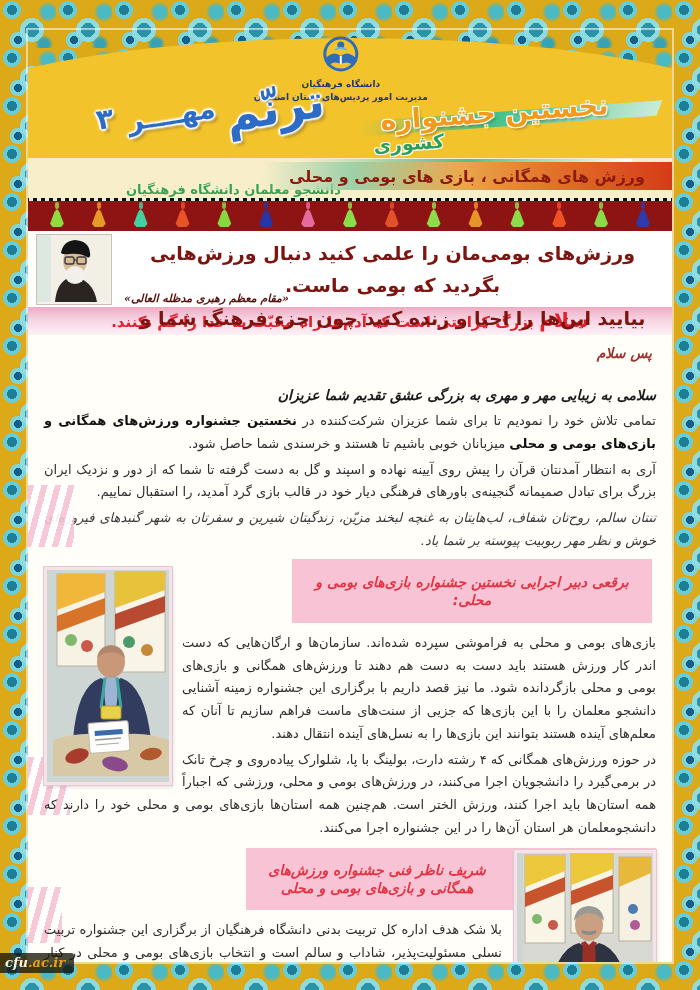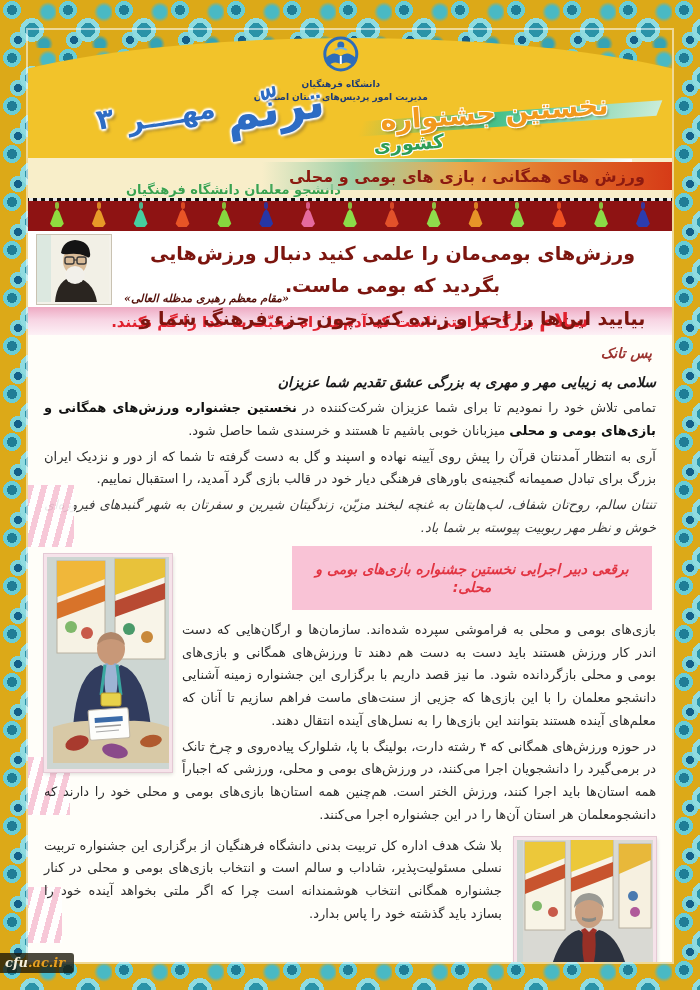--- a/index.html
+++ b/index.html
@@ -129,21 +129,21 @@
   }
   .stripes{
     position:absolute;background:repeating-linear-gradient(105deg,#f6c2d4 0 6px,#ffffff 6px 13px);
     opacity:.9;
   }
   .stripes.s1{left:0;top:150px;width:46px;height:62px;}
   .stripes.s2{left:0;top:422px;width:42px;height:58px;}
   .stripes.s3{left:0;top:552px;width:34px;height:56px;}
 
   .pas-salam{margin:1px 4px 1px 0;font-size:14px;font-weight:bold;font-style:italic;color:#9c3430;}
-  .greeting{margin:4px 0 3px;font-size:14px;font-weight:bold;font-style:italic;color:#1b1b1b;}
+  .greeting{margin:17px 0 3px;font-size:14px;font-weight:bold;font-style:italic;color:#1b1b1b;}
   .body-par{margin:0 0 3px;}
   .bold-inline{font-weight:bold;color:#111;}
   .closing{font-style:italic;color:#3a3a3a;}
 
   .section{position:relative;}
   .sec1{margin-top:6px;min-height:232px;}
   .sec2{margin-top:8px;min-height:208px;}
 
   .photo-frame{
     border:3px solid #f6e3ea;outline:1px solid #e4c9d4;background:#cdd6d2;
@@ -296,21 +296,21 @@
 
     <div class="salam-band">
       <span class="salam-lead">سلام</span><span class="salam-rest"> بزرگ کرامتی است که آدم‌ها راه محبّت به خدا را گم نکنند.</span>
     </div>
 
     <div class="main">
       <div class="stripes s1"></div>
       <div class="stripes s2"></div>
       <div class="stripes s3"></div>
 
-      <p class="pas-salam">پس تانک</p>
+      <p class="pas-salam">پس سلام</p>
       <p class="greeting">سلامی به زیبایی مهر و مهری به بزرگی عشق تقدیم شما عزیزان</p>
       <p class="body-par"><span>تمامی تلاش خود را نمودیم تا برای شما عزیزان شرکت‌کننده در </span><span class="bold-inline">نخستین جشنواره ورزش‌های همگانی و بازی‌های بومی و محلی</span><span> میزبانان خوبی باشیم تا هستند و خرسندی شما حاصل شود.</span></p>
       <p class="body-par">آری به انتظار آمدنتان قرآن را پیش روی آیینه نهاده و اسپند و گل به دست گرفته تا شما که از دور و نزدیک ایران بزرگ برای تبادل صمیمانه گنجینه‌ی باورهای فرهنگی دیار خود در قالب بازی گرد آمدید، را استقبال نماییم.</p>
       <p class="body-par closing">تنتان سالم، روح‌تان شفاف، لب‌هایتان به غنچه لبخند مزیّن، زندگیتان شیرین و سفرتان به شهر گنبدهای فیروزه‌ای خوش و نظر مهر ربوبیت پیوسته بر شما باد.</p>
 
       <div class="section sec1">
         <div class="photo-frame photo1">
           <svg width="116" height="206" viewBox="0 0 116 206">
             <rect width="116" height="206" fill="#cdd6d2"></rect>
             <rect x="4" y="4" width="48" height="92" fill="#f6f2e4" stroke="#b8b0a0"></rect>
@@ -370,20 +370,21 @@
             <ellipse cx="66" cy="134" rx="18" ry="9" fill="#c9a082"></ellipse>
             <path d="M0 152 Q34 142 66 148 Q100 142 130 152 L130 192 L0 192 Z" fill="#d8c9a6"></path>
             <ellipse cx="28" cy="170" rx="14" ry="8" fill="#a83a2e" transform="rotate(-15 28 170)"></ellipse>
             <ellipse cx="70" cy="178" rx="14" ry="8" fill="#4a5a9a" transform="rotate(10 70 178)"></ellipse>
             <ellipse cx="110" cy="168" rx="11" ry="6" fill="#b05a2e" transform="rotate(-8 110 168)"></ellipse>
             <rect x="92" y="140" width="28" height="36" rx="2" fill="#fdfdfb" stroke="#c0b8a8" transform="rotate(6 106 158)"></rect>
             <rect x="96" y="150" width="20" height="5" fill="#3a6aa8" transform="rotate(6 106 158)"></rect>
             <line x1="96" y1="162" x2="115" y2="164" stroke="#999" stroke-width="1.4"></line>
           </svg>
         </div>
+        <div class="sec-heading h2box">شریف ناظر فنی جشنواره ورزش‌های همگانی و بازی‌های بومی و محلی</div>
         <p class="body-par">بلا شک هدف اداره کل تربیت بدنی دانشگاه فرهنگیان از برگزاری این جشنواره تربیت نسلی مسئولیت‌پذیر، شاداب و سالم است و انتخاب بازی‌های بومی و محلی در کنار جشنواره همگانی انتخاب هوشمندانه است چرا که اگر ملتی بخواهد آینده خود را بسازد باید گذشته خود را پاس بدارد.</p>
 
       </div>
     </div>
   </div>
 
   <div class="watermark">
     <span class="wm-site">cfu</span><span class="wm-domain">.ac.ir</span>
   </div>
 </div>

